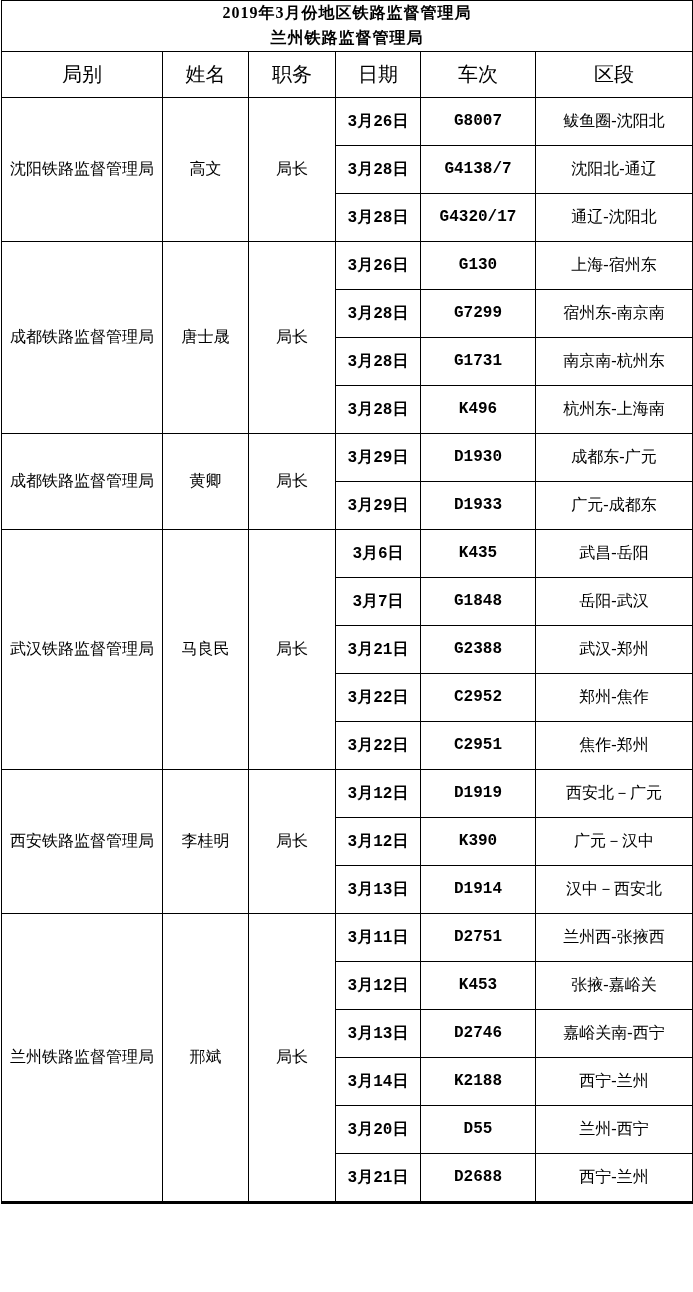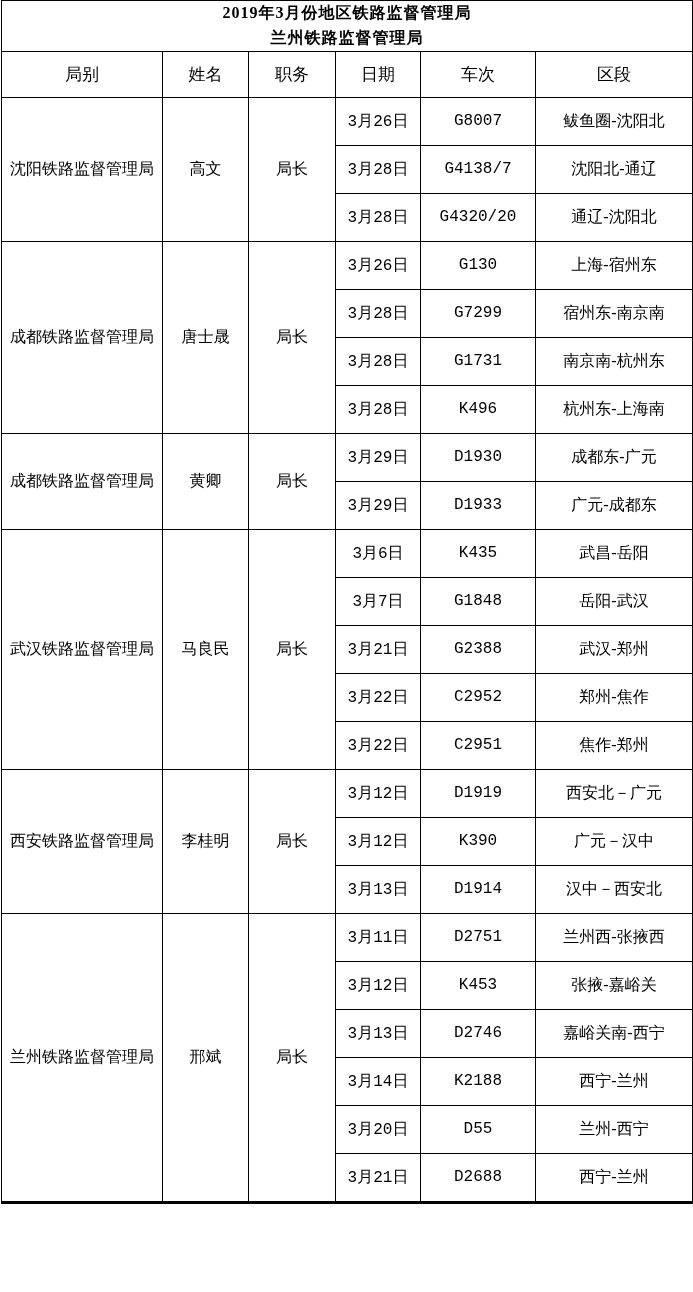--- a/index.html
+++ b/index.html
@@ -38,33 +38,34 @@
   }
   td.title-cell {
     height: 135px;
     font-weight: bold;
     font-size: 28px;
     letter-spacing: 1px;
     line-height: 1.55;
   }
   tr.header-row td {
     height: 45px;
-    font-size: 17px;
+    font-size: 20px;
   }
   td.bureau-cell {
     font-size: 16px;
     letter-spacing: 0px;
     font-family: Liberation Serif, serif;
   }
   td.name-cell, td.position-cell {
     font-size: 17px;
   }
   td.date-cell, td.train-cell {
     font-family: "Liberation Mono", "DejaVu Sans Mono", monospace;
     font-size: 15px;
+    font-weight: bold;
   }
   td.segment-cell {
     font-size: 16px;
   }
 </style>
 </head>
 <body>
 
 <div class="page">
   <table class="ride-table">
@@ -102,21 +103,21 @@
         <td class="train-cell">G8007</td>
         <td class="segment-cell">鲅鱼圈-沈阳北</td>
       </tr>
       <tr>
         <td class="date-cell">3月28日</td>
         <td class="train-cell">G4138/7</td>
         <td class="segment-cell">沈阳北-通辽</td>
       </tr>
       <tr>
         <td class="date-cell">3月28日</td>
-        <td class="train-cell">G4320/20</td>
+        <td class="train-cell">G4320/17</td>
         <td class="segment-cell">通辽-沈阳北</td>
       </tr>
 
       <tr>
         <td rowspan="4" class="bureau-cell">成都铁路监督管理局</td>
         <td rowspan="4" class="name-cell">唐士晟</td>
         <td rowspan="4" class="position-cell">局长</td>
         <td class="date-cell">3月26日</td>
         <td class="train-cell">G130</td>
         <td class="segment-cell">上海-宿州东</td>

